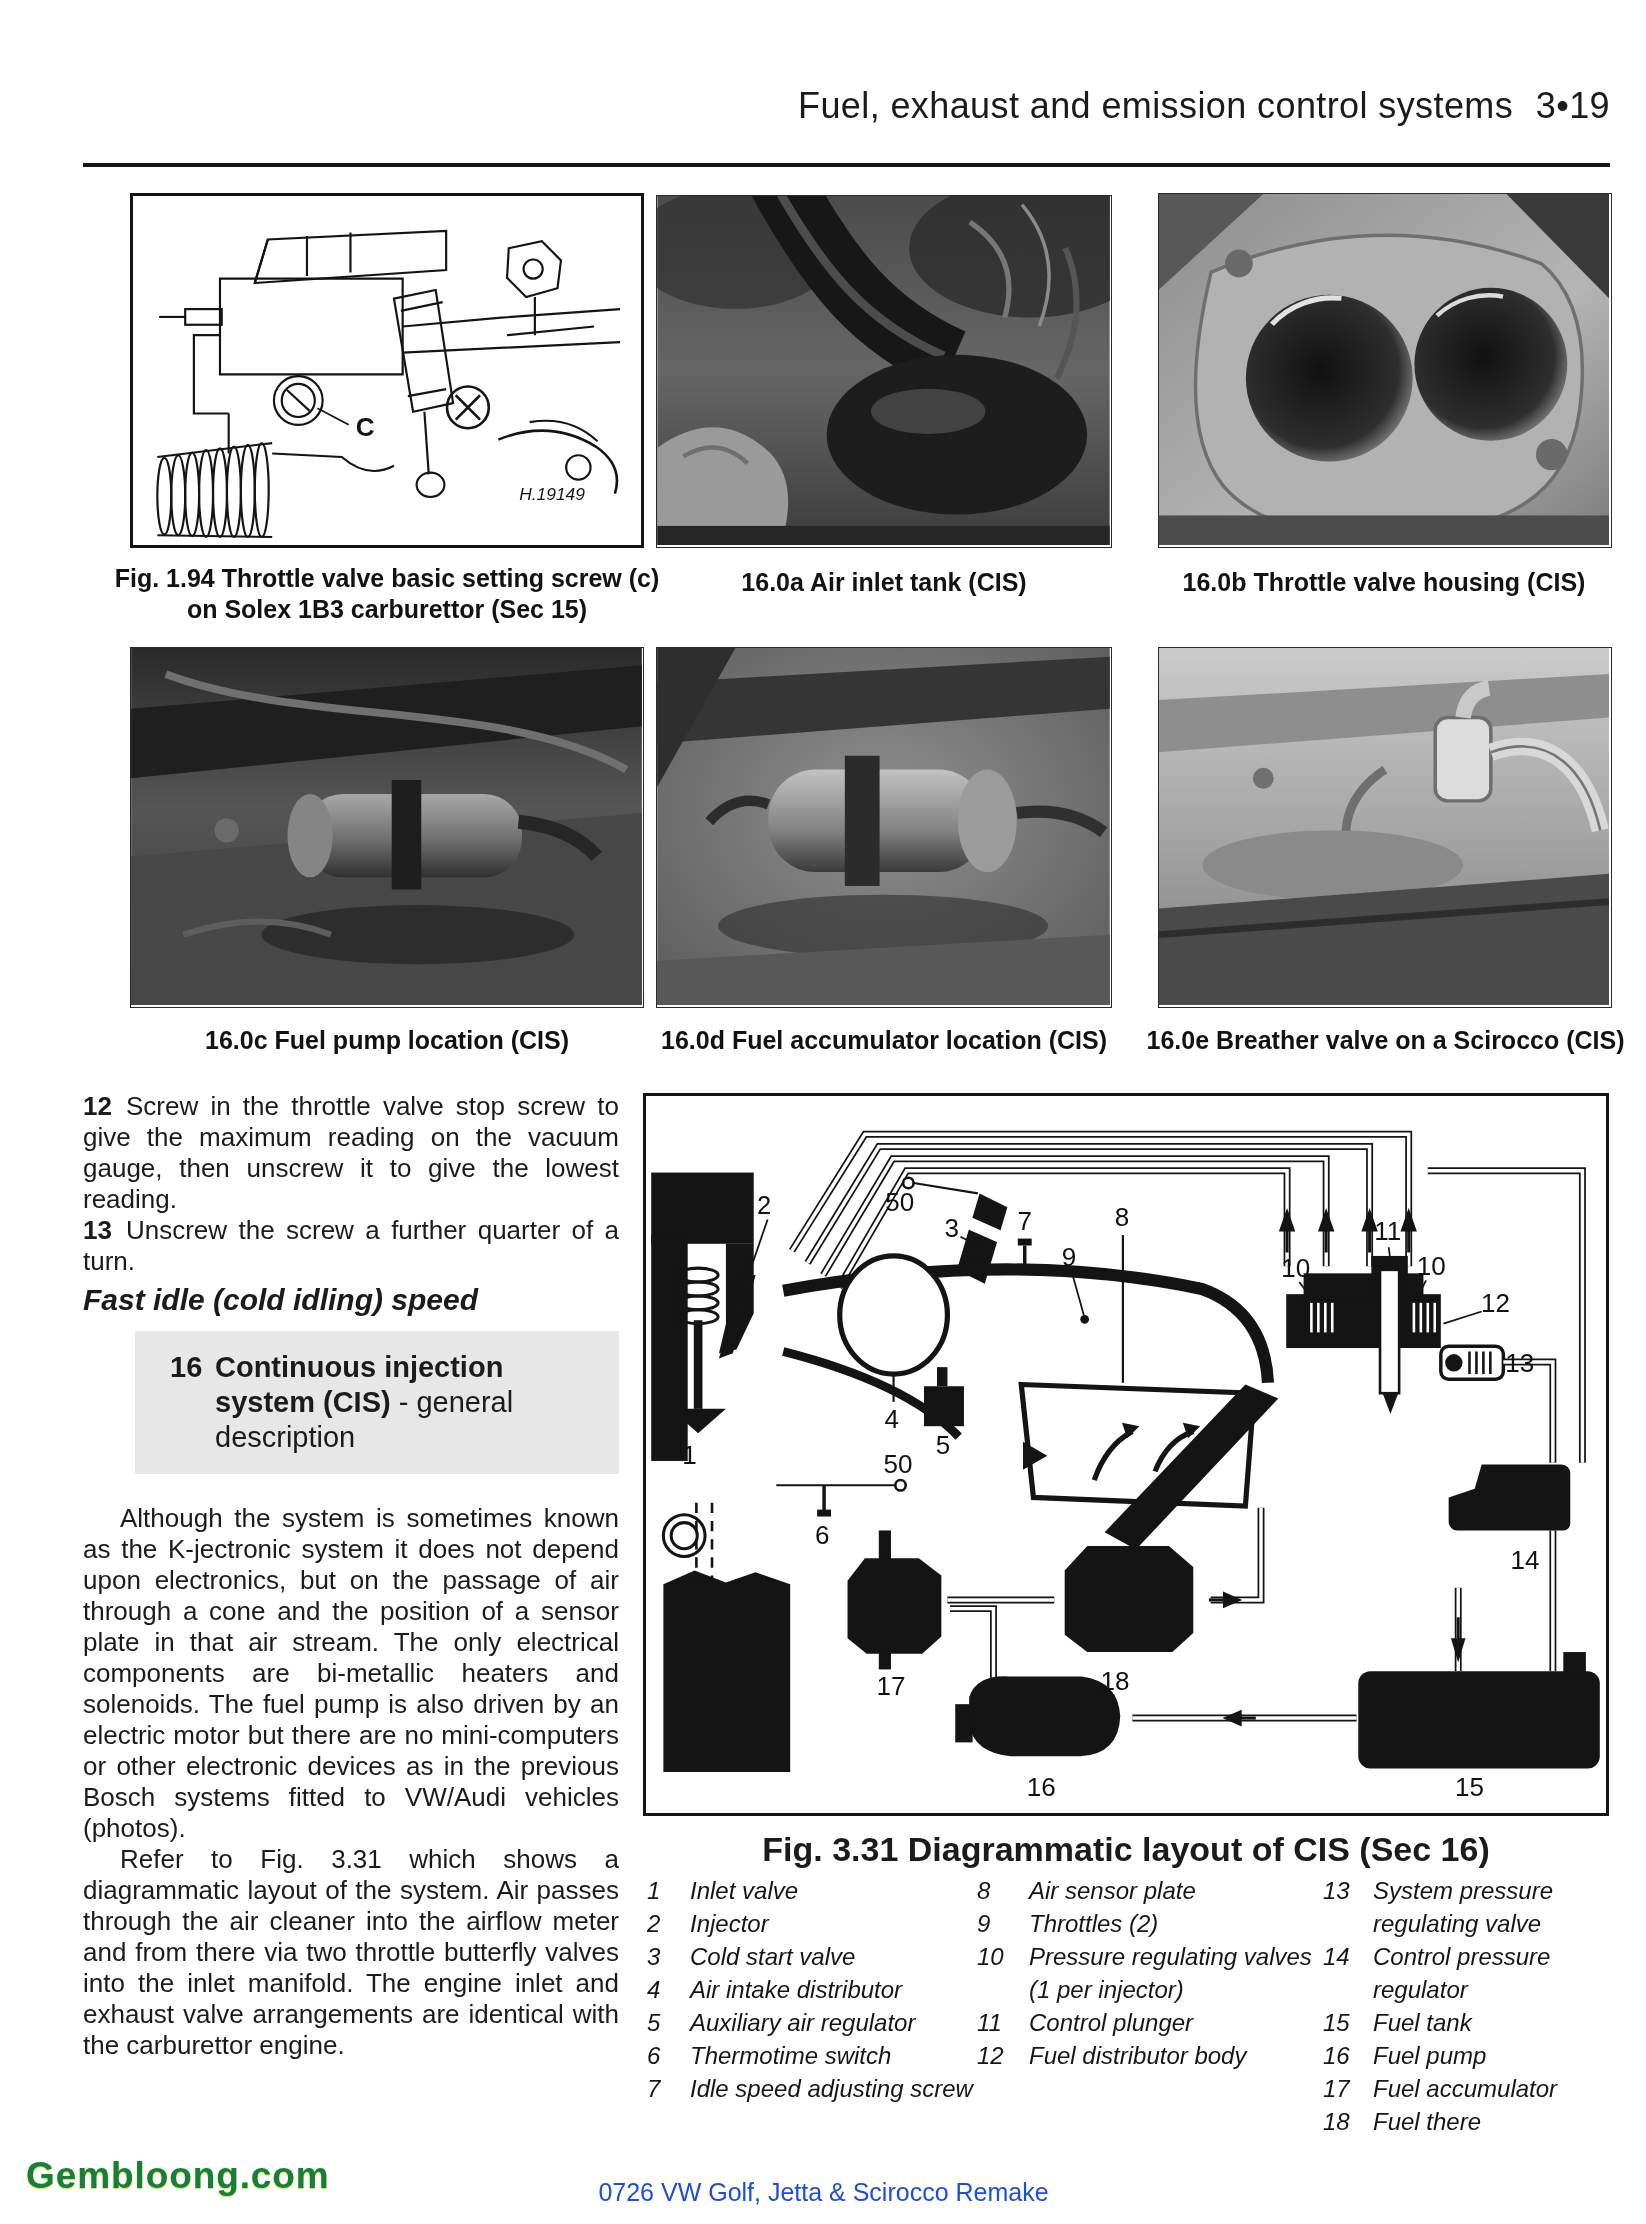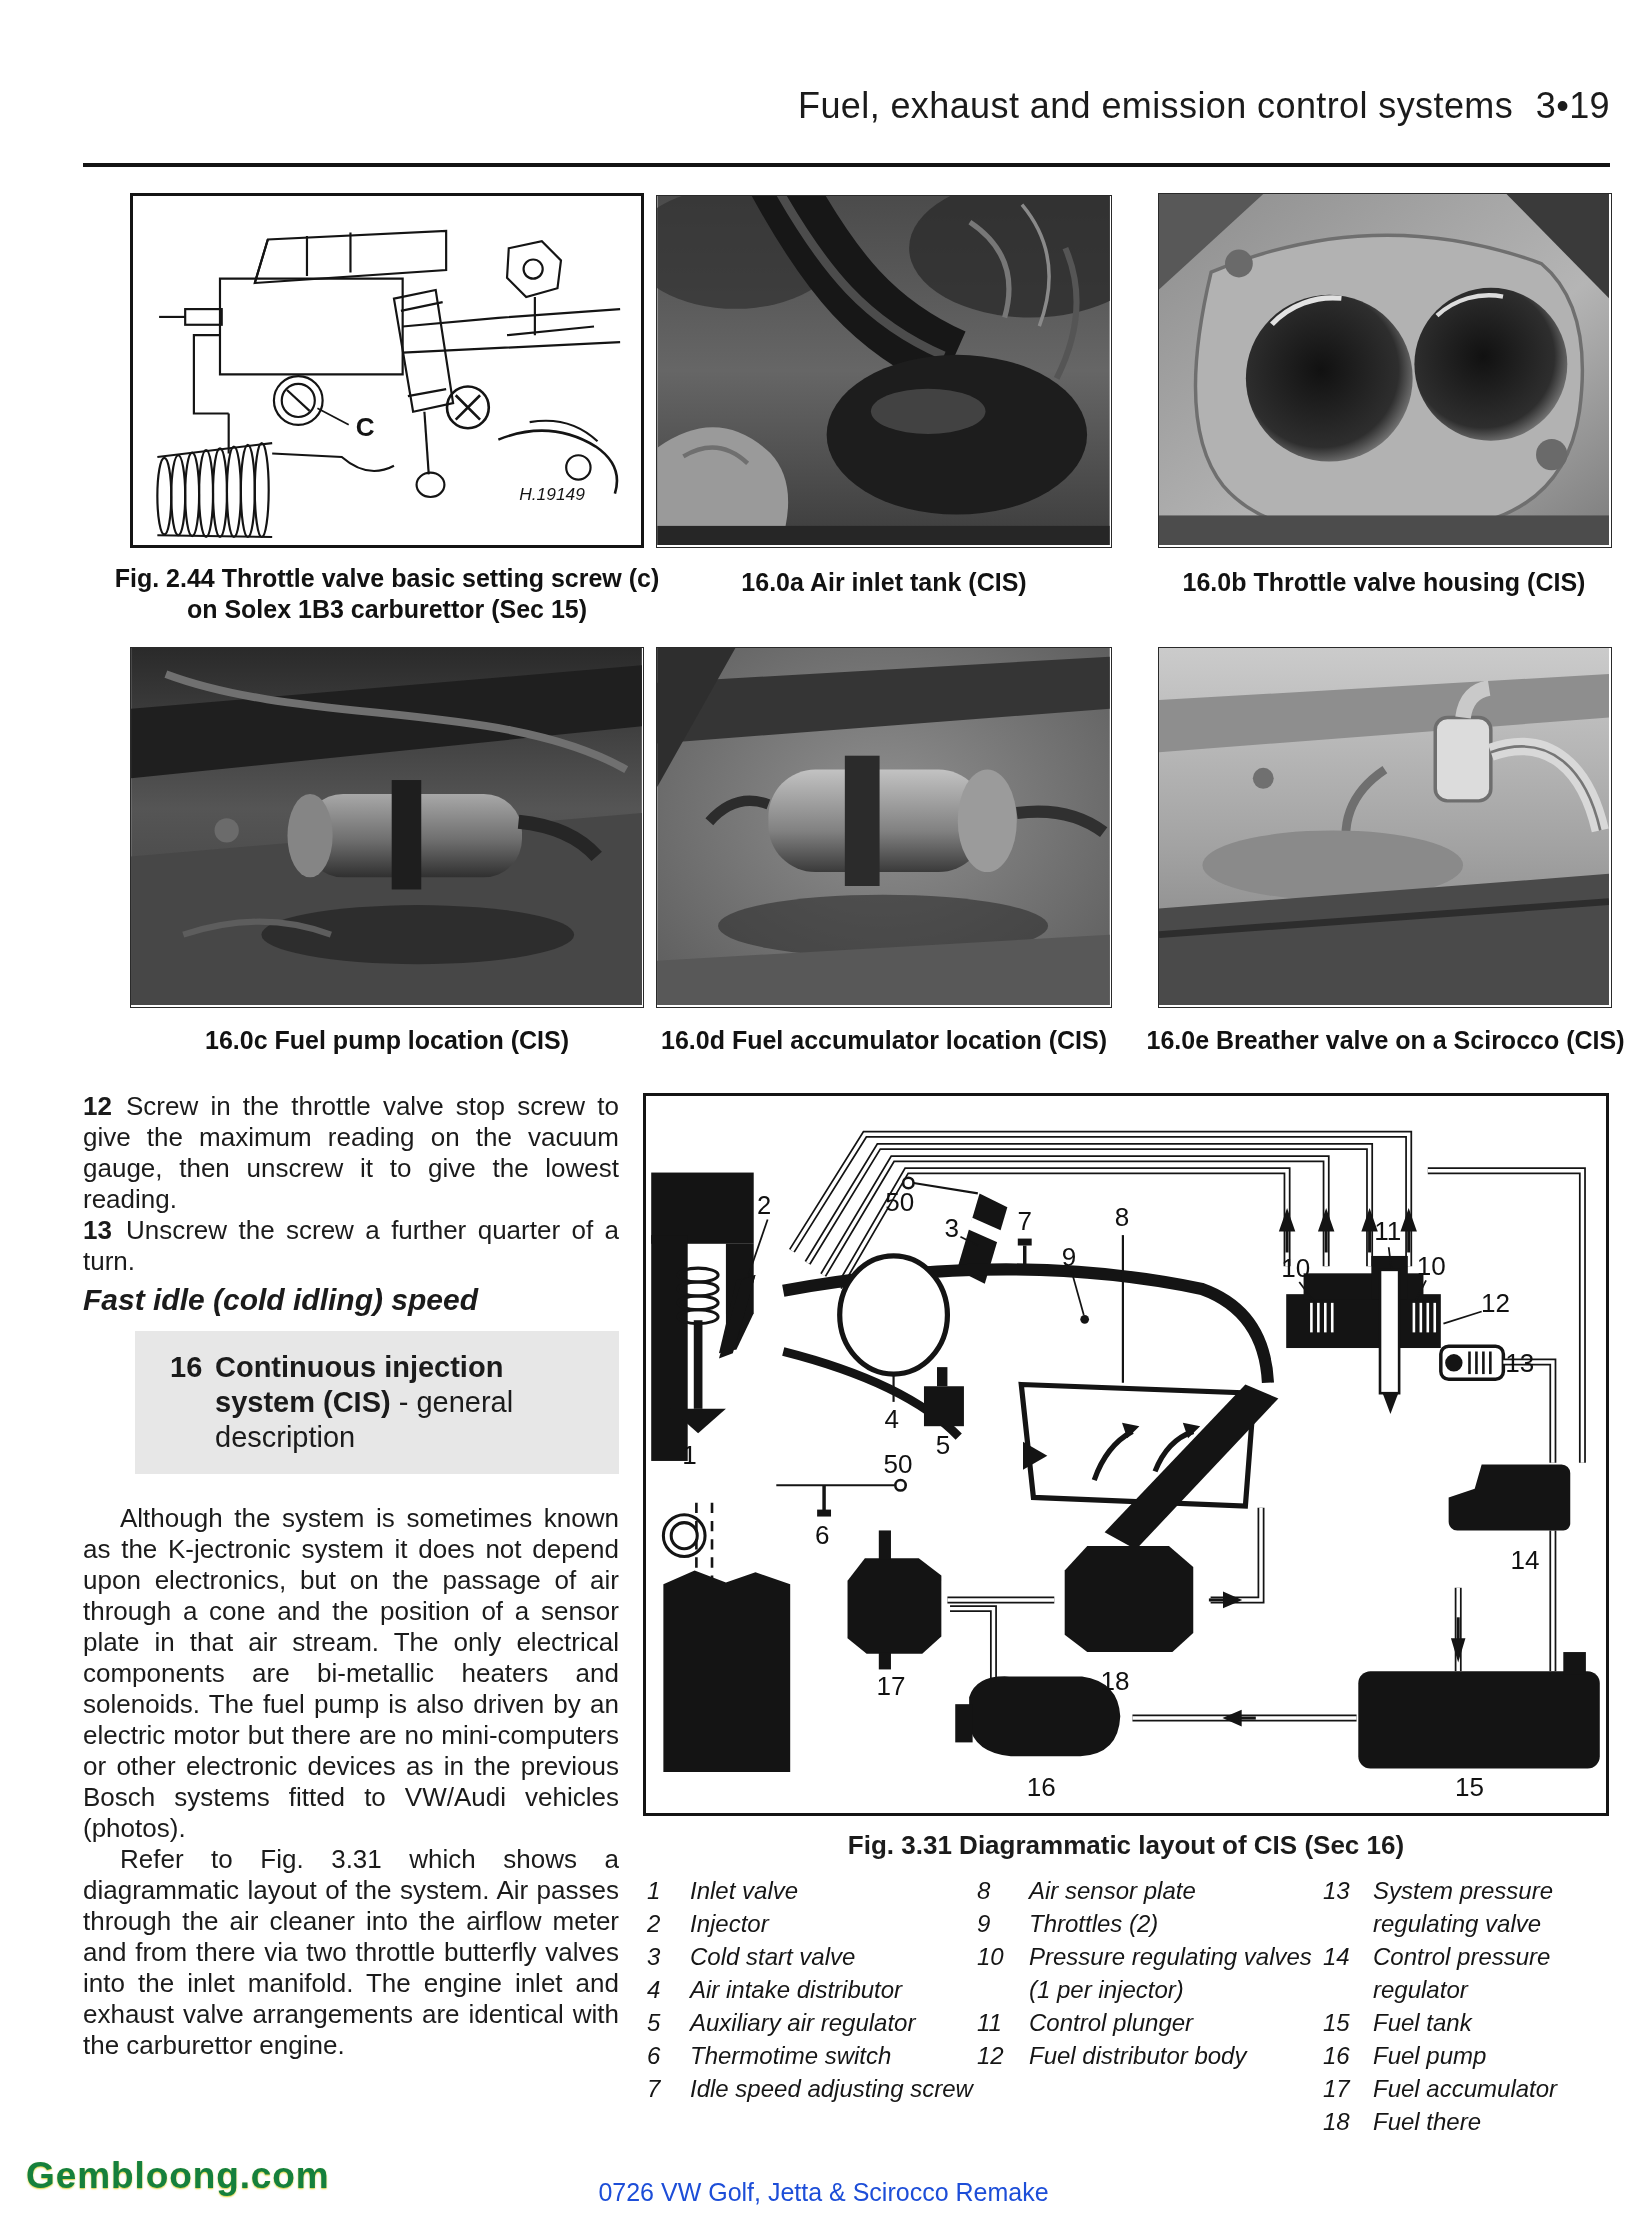--- a/index.html
+++ b/index.html
@@ -18,21 +18,21 @@
   .graybox{background:#e7e7e7;margin:12px 0 0 52px;width:484px;box-sizing:border-box;
            padding:19px 21px 19px 35px;}
   .graybox .inner{display:grid;grid-template-columns:45px 1fr;font-size:29px;line-height:35px;text-align:left;}
   .graybox .n{font-weight:bold;}
   .graybox b{font-weight:bold;}
   .graybox .rest{font-weight:normal;}
   .indent{text-indent:37px;margin-top:29.5px !important;}
   .indent2{text-indent:37px;}
   .diagframe{position:absolute;left:643px;top:1093px;width:966px;height:723px;border:3.5px solid #141414;
              box-sizing:border-box;background:#fff;}
-  .cap31{position:absolute;left:643px;top:1830px;width:966px;text-align:center;font-weight:bold;font-size:26px;}
+  .cap31{position:absolute;left:643px;top:1830px;width:966px;text-align:center;font-weight:bold;font-size:34px;}
   .legend{position:absolute;left:647px;top:1874px;width:972px;display:flex;}
   .lcol{font-style:italic;font-size:24px;line-height:33px;color:#161616;}
   .lcol .li{display:grid;}
   .lcol1{width:330px;} .lcol1 .li{grid-template-columns:43px 1fr;}
   .lcol2{width:346px;} .lcol2 .li{grid-template-columns:52px 1fr;}
   .lcol3{width:295px;} .lcol3 .li{grid-template-columns:50px 1fr;}
   .footer{position:absolute;left:0;top:2178px;width:100%;text-align:center;font-size:25px;color:#1d4ed8;}
   .wm{position:absolute;left:26px;top:2155px;font-size:37px;font-weight:bold;color:#15803d;
       text-shadow:0 0.9px 1.7px #d9cd2d;letter-spacing:0.9px;}
   svg text{font-family:"Liberation Sans",sans-serif;}
@@ -90,21 +90,21 @@
         <path d="M420,280 q60,-24 112,8 q32,22 22,54" stroke-width="3"></path>
         <path d="M456,260 q46,-8 78,22"></path>
         <circle cx="512" cy="312" r="14"></circle>
         <path d="M310,150 L420,140 M310,180 L560,168 M420,140 L560,130"></path>
         <path d="M160,296 L240,300 q30,26 60,10"></path>
       </g>
       <text x="256" y="276" font-size="30" font-weight="bold" fill="#141414">C</text>
       <text x="444" y="350" font-size="20" font-style="italic" fill="#141414">H.19149</text>
     </svg>
   </div>
-  <div class="cap" style="left:113px;top:563px;width:548px;">Fig. 2.44 Throttle valve basic setting screw (c) on Solex 1B3 carburettor (Sec 15)</div>
+  <div class="cap" style="left:113px;top:563px;width:548px;">Fig. 1.94 Throttle valve basic setting screw (c) on Solex 1B3 carburettor (Sec 15)</div>
 
   <div class="photo" style="left:656px;top:195px;width:456px;height:353px;">
     <svg width="453" height="349" viewBox="0 0 521 402">
       <defs>
         <linearGradient id="ga1" x1="0" y1="0" x2="0" y2="1">
           <stop offset="0" stop-color="#4b4b4b"></stop>
             <stop offset=".5" stop-color="#666"></stop>
             <stop offset="1" stop-color="#3c3c3c"></stop>
         </linearGradient>
       </defs>

